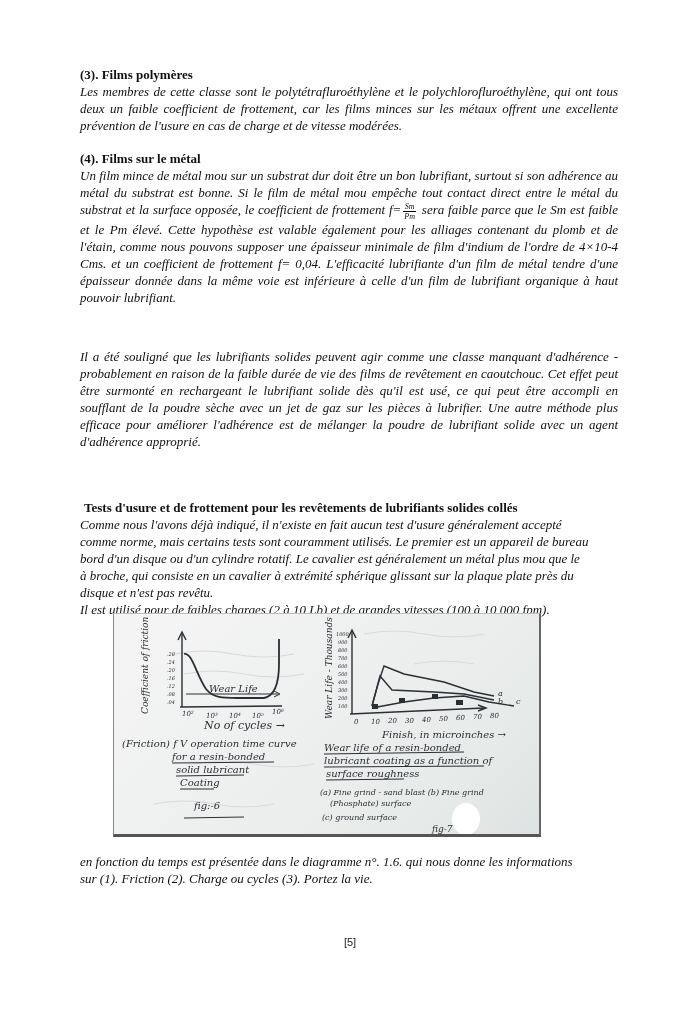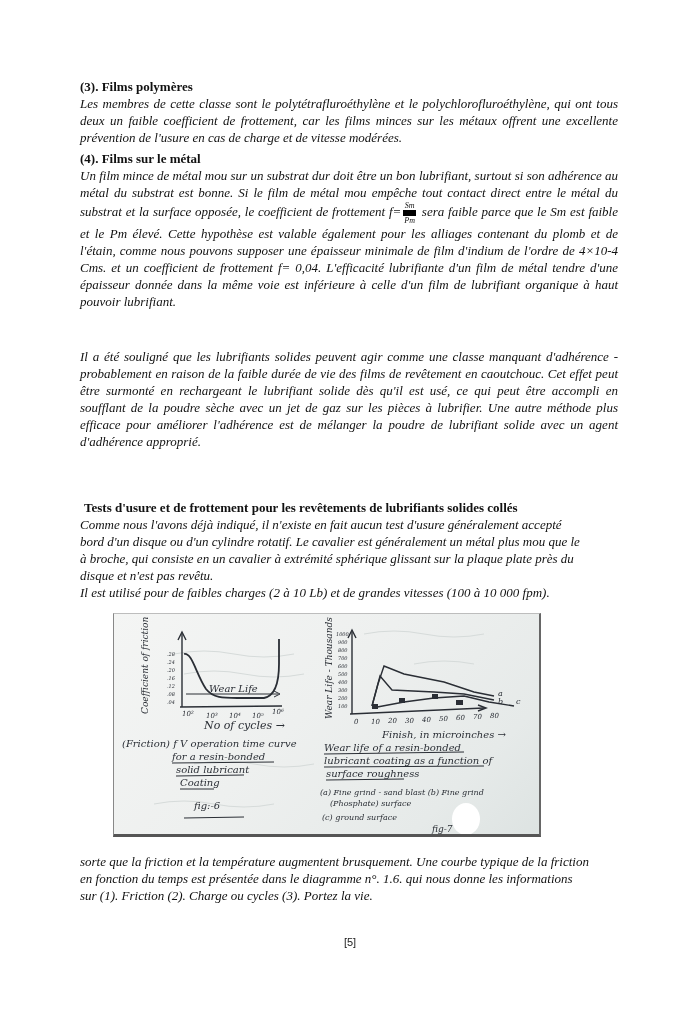--- a/index.html
+++ b/index.html
@@ -4,51 +4,52 @@
 <style>
   html, body { margin: 0; padding: 0; background: #ffffff; }
   body { width: 700px; height: 1028px; position: relative; overflow: hidden;
          font-family: "Liberation Serif", "DejaVu Serif", serif; color: #111; }
   .h { font-weight: bold; font-size: 13px; line-height: 17px; margin: 0; }
   .p { font-size: 13px; line-height: 17px; margin: 0; text-align: justify; font-style: italic; }
   .p.left { text-align: left; }
   .blk { position: absolute; left: 80px; width: 538px; }
   .frac { display: inline-block; vertical-align: middle; text-align: center;
           font-size: 8px; line-height: 9px; margin: 0 2px; }
-  .frac .num { display: block; border-bottom: 6px solid #000000; padding: 0 1px; }
+  .frac .num { display: block; border-bottom: 1px solid #000000; padding: 0 1px; }
   .frac .den { display: block; padding: 0 1px; }
   .figure { position: absolute; left: 113px; top: 613px; width: 428px; height: 224px;
             background: linear-gradient(135deg, #f4f5f4 0%, #eef0ef 45%, #e6eae9 80%, #dde3e2 100%);
             border-top: 1px solid #bdbdbd; border-left: 1px solid #888;
             border-right: 2px solid #666; border-bottom: 3px solid #555; box-sizing: border-box; overflow: hidden; }
   .figure svg { position: absolute; left: 0; top: 0; }
   .hand { font-family: "DejaVu Serif", serif; font-style: italic; fill: #2a2e35; }
   .pagenum { position: absolute; top: 936px; left: 0; width: 700px; text-align: center;
              font-family: "Liberation Sans", "DejaVu Sans", sans-serif; font-size: 11px; color: #222; }
 </style>
 </head>
 <body>
 
-<div class="blk" style="top:78px;">
+<div class="blk" style="top:66px;">
   <p class="h">(3). Films polymères</p>
   <p class="p">Les membres de cette classe sont le polytétrafluroéthylène et le polychlorofluroéthylène, qui ont tous deux un faible coefficient de frottement, car les films minces sur les métaux offrent une excellente prévention de l'usure en cas de charge et de vitesse modérées.</p>
 </div>
 
 <div class="blk" style="top:150px;">
   <p class="h">(4). Films sur le métal</p>
   <p class="p"><span>Un film mince de métal mou sur un substrat dur doit être un bon lubrifiant, surtout si son adhérence au métal du substrat est bonne. Si le film de métal mou empêche tout contact direct entre le métal du substrat et la surface opposée, le coefficient de frottement f=</span><span class="frac"><span class="num">Sm</span><span class="den">Pm</span></span><span> sera faible parce que le Sm est faible et le Pm élevé. Cette hypothèse est valable également pour les alliages contenant du plomb et de l'étain, comme nous pouvons supposer une épaisseur minimale de film d'indium de l'ordre de 4×10-4 Cms. et un coefficient de frottement f= 0,04. L'efficacité lubrifiante d'un film de métal tendre d'une épaisseur donnée dans la même voie est inférieure à celle d'un film de lubrifiant organique à haut pouvoir lubrifiant.</span></p>
 </div>
 
 <div class="blk" style="top:348px;">
   <p class="p">Il a été souligné que les lubrifiants solides peuvent agir comme une classe manquant d'adhérence - probablement en raison de la faible durée de vie des films de revêtement en caoutchouc. Cet effet peut être surmonté en rechargeant le lubrifiant solide dès qu'il est usé, ce qui peut être accompli en soufflant de la poudre sèche avec un jet de gaz sur les pièces à lubrifier. Une autre méthode plus efficace pour améliorer l'adhérence est de mélanger la poudre de lubrifiant solide avec un agent d'adhérence approprié.</p>
 </div>
 
 <div class="blk" style="top:499px;">
   <p class="h" style="padding-left:4px;">Tests d'usure et de frottement pour les revêtements de lubrifiants solides collés</p>
   <p class="p left">Comme nous l'avons déjà indiqué, il n'existe en fait aucun test d'usure généralement accepté</p>
+  <p class="p left">comme norme, mais certains tests sont couramment utilisés. Le premier est un appareil de bureau</p>
   <p class="p left">bord d'un disque ou d'un cylindre rotatif. Le cavalier est généralement un métal plus mou que le</p>
   <p class="p left">à broche, qui consiste en un cavalier à extrémité sphérique glissant sur la plaque plate près du</p>
   <p class="p left">disque et n'est pas revêtu.</p>
   <p class="p left">Il est utilisé pour de faibles charges (2 à 10 Lb) et de grandes vitesses (100 à 10 000 fpm).</p>
 </div>
 
 <div class="figure">
   <svg width="428" height="224" viewBox="0 0 428 224">
 
     <g stroke="#d6dbda" stroke-width="1" fill="none">
@@ -160,18 +161,17 @@
     <g stroke="#2a2e35" stroke-width="1">
       <line x1="210" y1="140" x2="350" y2="138"></line>
         <line x1="210" y1="153" x2="370" y2="152"></line>
       <line x1="212" y1="166" x2="290" y2="165"></line>
     </g>
     <ellipse cx="352" cy="205" rx="14" ry="16" fill="#ffffff"></ellipse>
   </svg>
 </div>
 
 <div class="blk" style="top:853px;">
-  <p class="p left">sorte que la friction et la température augmentent brusquement. Une courbe typique de la friction</p>
   <p class="p left">en fonction du temps est présentée dans le diagramme n°. 1.6. qui nous donne les informations</p>
   <p class="p left">sur (1). Friction (2). Charge ou cycles (3). Portez la vie.</p>
 </div>
 
 <div class="pagenum">[5]</div>
 
 </body></html>

